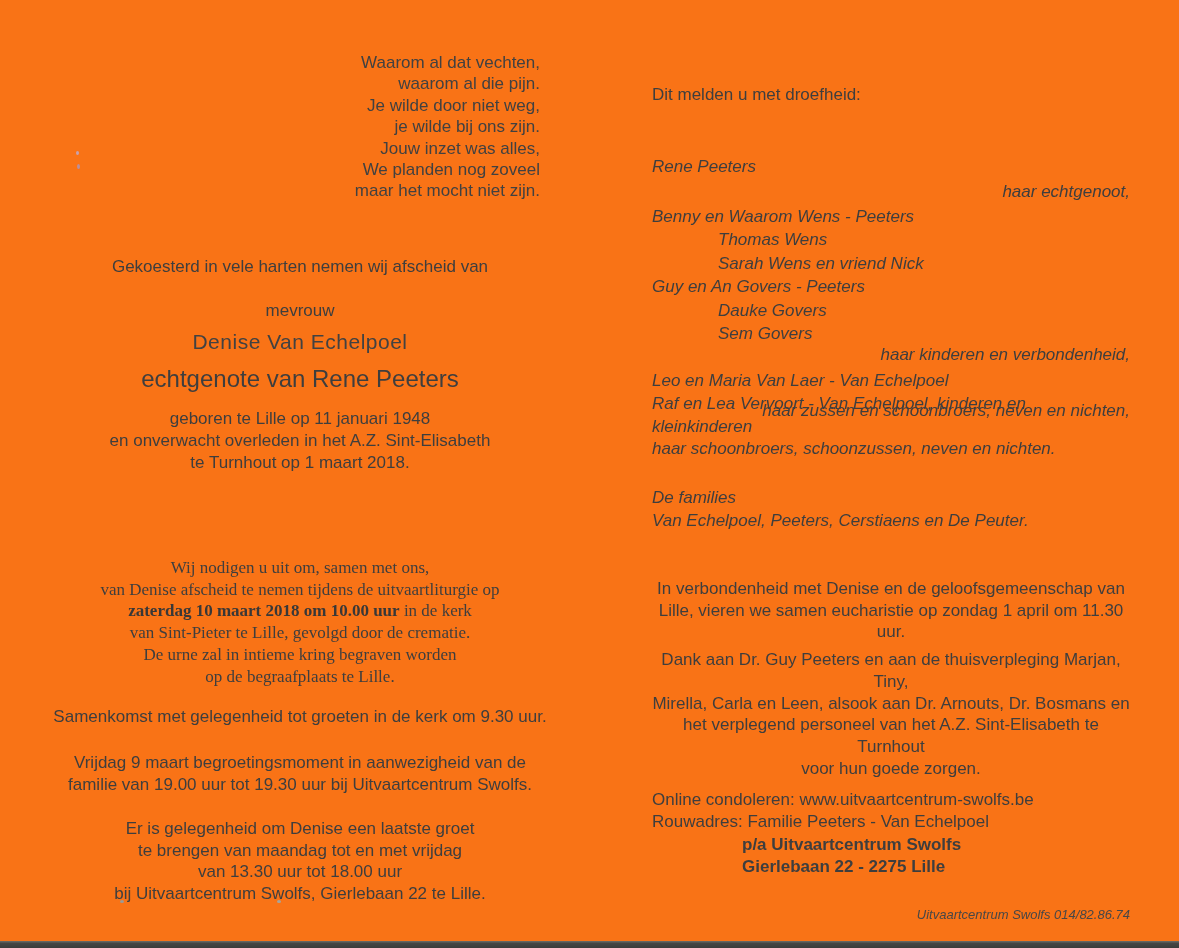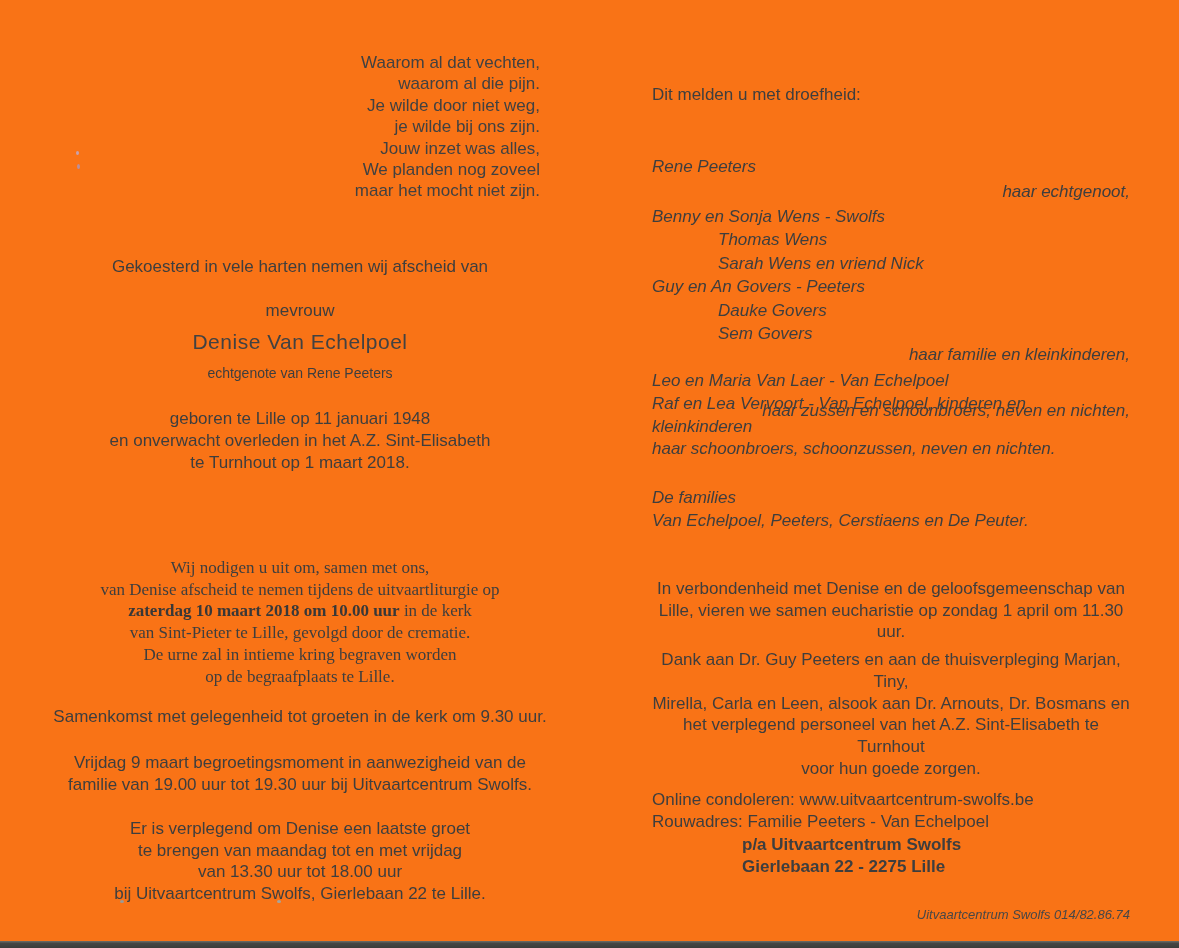--- a/index.html
+++ b/index.html
@@ -27,21 +27,21 @@
     text-align:right; line-height:21.4px;
     color:#414141;
   }
   .lp-col{ left:53px; width:494px; }
   .intro   { top:257px; }
   .salutation{ top:301px; }
   .deceased-name{
     top:330px; font-size:21px; font-weight:400;
     color:#424242; letter-spacing:.5px;
   }
-  .spouse  { top:365px; font-size:14px; }
+  .spouse  { top:365px; font-size:24px; }
   .birth   { top:408px; line-height:22.2px; }
   .invitation{ top:557px; line-height:21.7px;font-family:Liberation Serif, serif; }
   .invitation b{ font-weight:700; color:#383838; }
   .gathering { top:707px; }
   .greeting  { top:752px; line-height:21.7px; }
   .lastgreet { top:818px; line-height:21.7px; }
 
   
   .rp-col{ left:652px; width:478px; }
   .announcement{ top:85px; }
@@ -113,45 +113,45 @@
     </div>
 
     <div class="blk lp-col center gathering">Samenkomst met gelegenheid tot groeten in de kerk om 9.30 uur.</div>
 
     <div class="blk lp-col center greeting">
       <div>Vrijdag 9 maart begroetingsmoment in aanwezigheid van de</div>
       <div>familie van 19.00 uur tot 19.30 uur bij Uitvaartcentrum Swolfs.</div>
     </div>
 
     <div class="blk lp-col center lastgreet">
-      <div>Er is verplegend om Denise een laatste groet</div>
+      <div>Er is gelegenheid om Denise een laatste groet</div>
       <div>te brengen van maandag tot en met vrijdag</div>
       <div>van 13.30 uur tot 18.00 uur</div>
       <div>bij Uitvaartcentrum Swolfs, Gierlebaan 22 te Lille.</div>
     </div>
 
   </section>
 
   <section>
 
     <div class="blk rp-col announcement">Dit melden u met droefheid:</div>
 
     <div class="blk rp-col italic husband">Rene Peeters</div>
     <div class="blk rp-col italic right husband-rel">haar echtgenoot,</div>
 
     <div class="blk rp-col italic children">
-      <div>Benny en Sonja Wens - Swolfs</div>
+      <div>Benny en Waarom Wens - Peeters</div>
       <div class="indent">Thomas Wens</div>
       <div class="indent">Sarah Wens en vriend Nick</div>
       <div>Guy en An Govers - Peeters</div>
       <div class="indent">Dauke Govers</div>
       <div class="indent">Sem Govers</div>
     </div>
 
-    <div class="blk rp-col italic right children-rel">haar familie en kleinkinderen,</div>
+    <div class="blk rp-col italic right children-rel">haar kinderen en verbondenheid,</div>
 
     <div class="blk rp-col italic siblings">
       <div>Leo en Maria Van Laer - Van Echelpoel</div>
       <div>Raf en Lea Vervoort - Van Echelpoel, kinderen en kleinkinderen</div>
     </div>
 
     <div class="blk rp-col italic right siblings-rel">haar zussen en schoonbroers, neven en nichten,</div>
 
     <div class="blk rp-col italic inlaws">haar schoonbroers, schoonzussen, neven en nichten.</div>
 

